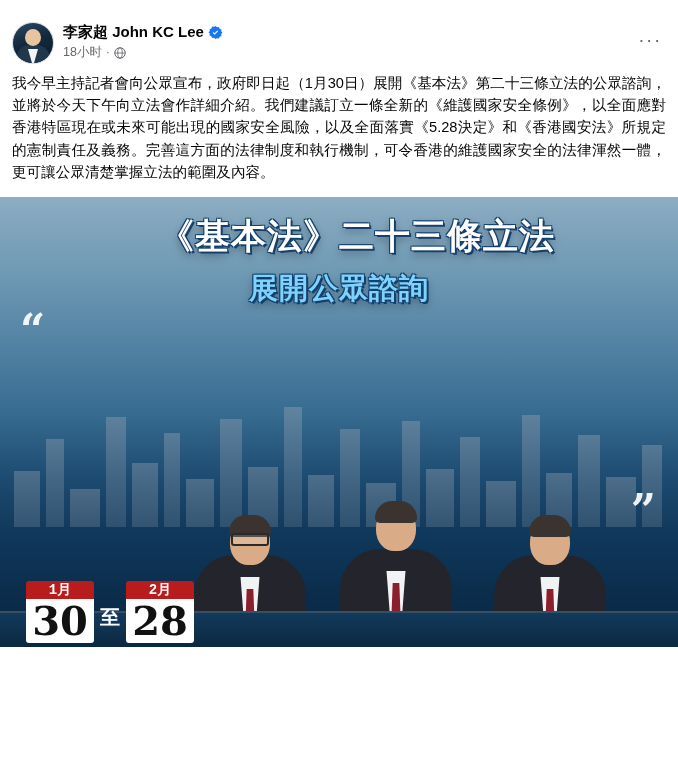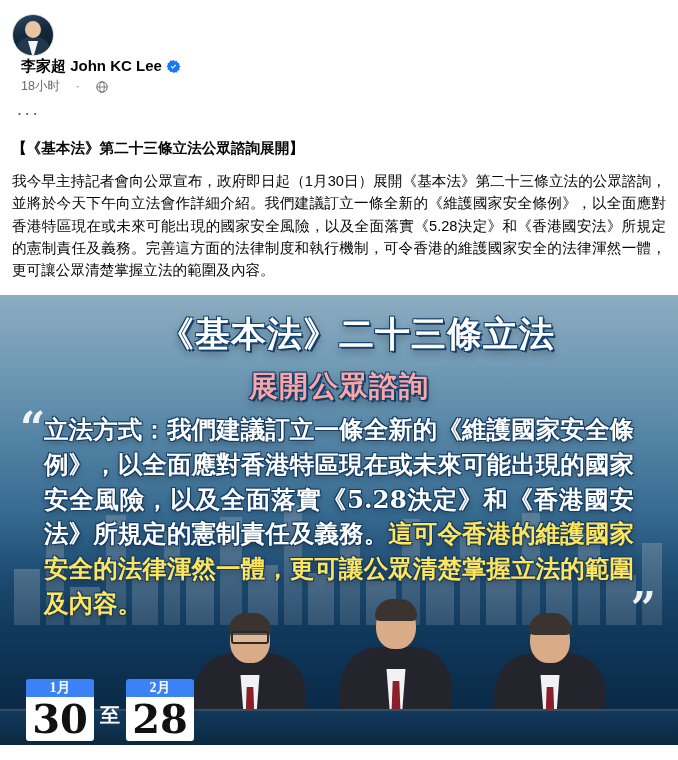--- a/index.html
+++ b/index.html
@@ -18,23 +18,22 @@
     width: 678px;
     height: 760px;
     position: relative;
     background: #ffffff;
     overflow: hidden;
   }
   
   .post-header {
     display: flex;
     align-items: flex-start;
-    padding: 14px 12px 6px 12px;
+    padding: 22px 12px 6px 12px;
     box-sizing: border-box;
-    flex-direction: column;
   }
   .avatar {
     width: 40px;
     height: 40px;
     border-radius: 50%;
     flex: 0 0 40px;
     background: linear-gradient(160deg, #2c4a66 0%, #13293d 45%, #0c1c2b 100%);
     position: relative;
     overflow: hidden;
     border: 1px solid #d8dadf;
@@ -89,21 +88,20 @@
     height: 15px;
     flex: 0 0 15px;
     display: inline-block;
   }
   .meta-line {
     display: flex;
     align-items: center;
     margin-top: 3px;
     color: #65676b;
     font-size: 12.5px;
-    gap: 12px;
   }
   .meta-sep {
     margin: 0 4px;
     font-size: 11px;
     line-height: 1;
   }
   .globe-icon {
     width: 12px;
     height: 12px;
     display: inline-block;
@@ -203,21 +201,21 @@
     color: #ffffff;
     letter-spacing: 1px;
     text-shadow: 2px 2px 0 #14406e, -1px -1px 0 #14406e, 1px -1px 0 #14406e, -1px 1px 0 #14406e, 0 4px 8px rgba(0,0,0,.4);
     padding-left: 36px;
   }
   .img-subtitle {
     margin-top: 9px;
     font-family: "DejaVu Serif", serif;
     font-size: 29px;
     font-weight: bold;
-    color: #fca5a5;
+    color: #7dd3fc;
     letter-spacing: 1px;
     text-shadow: 2px 2px 0 #14406e, -1px -1px 0 #14406e, 1px -1px 0 #14406e, -1px 1px 0 #14406e, 0 4px 8px rgba(0,0,0,.4);
   }
   .quote-mark {
     position: absolute;
     color: #ffffff;
     font-family: "DejaVu Serif", serif;
     font-size: 44px;
     font-weight: bold;
     line-height: 1;
@@ -339,27 +337,27 @@
     left: 26px;
     bottom: 4px;
     display: flex;
     align-items: flex-end;
   }
   .date-block {
     width: 68px;
     text-align: center;
   }
   .date-month {
-    background: #3b82f6;
+    background: #b91c1c;
     color: #ffffff;
     font-size: 14px;
     font-weight: bold;
     line-height: 18px;
     border-radius: 3px 3px 0 0;
-    font-family: Liberation Serif, serif;
+    font-family: Liberation Mono, monospace;
   }
   .date-day {
     background: #ffffff;
     color: #111111;
     font-size: 40px;
     font-weight: bold;
     line-height: 44px;
     border-radius: 0 0 3px 3px;
     font-family: "DejaVu Serif", serif;
   }
@@ -404,21 +402,20 @@
             <line x1="1" y1="8" x2="15" y2="8" stroke="#65676b" stroke-width="1.1"></line>
           </svg>
         </span>
       </div>
     </div>
 
     <div class="more-btn">···</div>
   </div>
 
   <div class="post-body">
-    <p class="headline">【《基本法》第二十三條立法公眾諮詢展開】</p>
     <p>我今早主持記者會向公眾宣布，政府即日起（1月30日）展開《基本法》第二十三條立法的公眾諮詢，並將於今天下午向立法會作詳細介紹。我們建議訂立一條全新的《維護國家安全條例》，以全面應對香港特區現在或未來可能出現的國家安全風險，以及全面落實《5.28決定》和《香港國安法》所規定的憲制責任及義務。完善這方面的法律制度和執行機制，可令香港的維護國家安全的法律渾然一體，更可讓公眾清楚掌握立法的範圍及內容。</p>
   </div>
 
   <div class="post-image">
     <div class="img-bg"></div>
 
     <div class="skyline">
       <div class="bldg" style="left:14px;width:26px;height:96px;"></div>
       <div class="bldg" style="left:46px;width:18px;height:128px;"></div>
       <div class="bldg" style="left:70px;width:30px;height:78px;"></div>
@@ -444,23 +441,20 @@
     </div>
     <div class="water"></div>
     <div class="img-overlay"></div>
 
     <div class="title-wrap">
       <div class="img-title">《基本法》二十三條立法</div>
       <div class="img-subtitle">展開公眾諮詢</div>
     </div>
 
     <div class="quote-mark quote-open">“</div>
-    <div class="img-quote">
-      <span>立法方式：我們建議訂立一條全新的《維護國家安全條例》，以全面應對香港特區現在或未來可能出現的國家安全風險，以及全面落實《5.28決定》和《香港國安法》所規定的憲制責任及義務。</span><span class="hl">這可令香港的維護國家安全的法律渾然一體，更可讓公眾清楚掌握立法的範圍及內容。</span>
-    </div>
     <div class="quote-mark quote-close">”</div>
 
     <div class="people">
       <div class="person" style="left:186px;">
         <div class="p-body"></div>
         <div class="p-shirt"></div>
         <div class="p-tie"></div>
         <div class="p-head"></div>
         <div class="p-hair"></div>
         <div class="p-glasses"></div>

